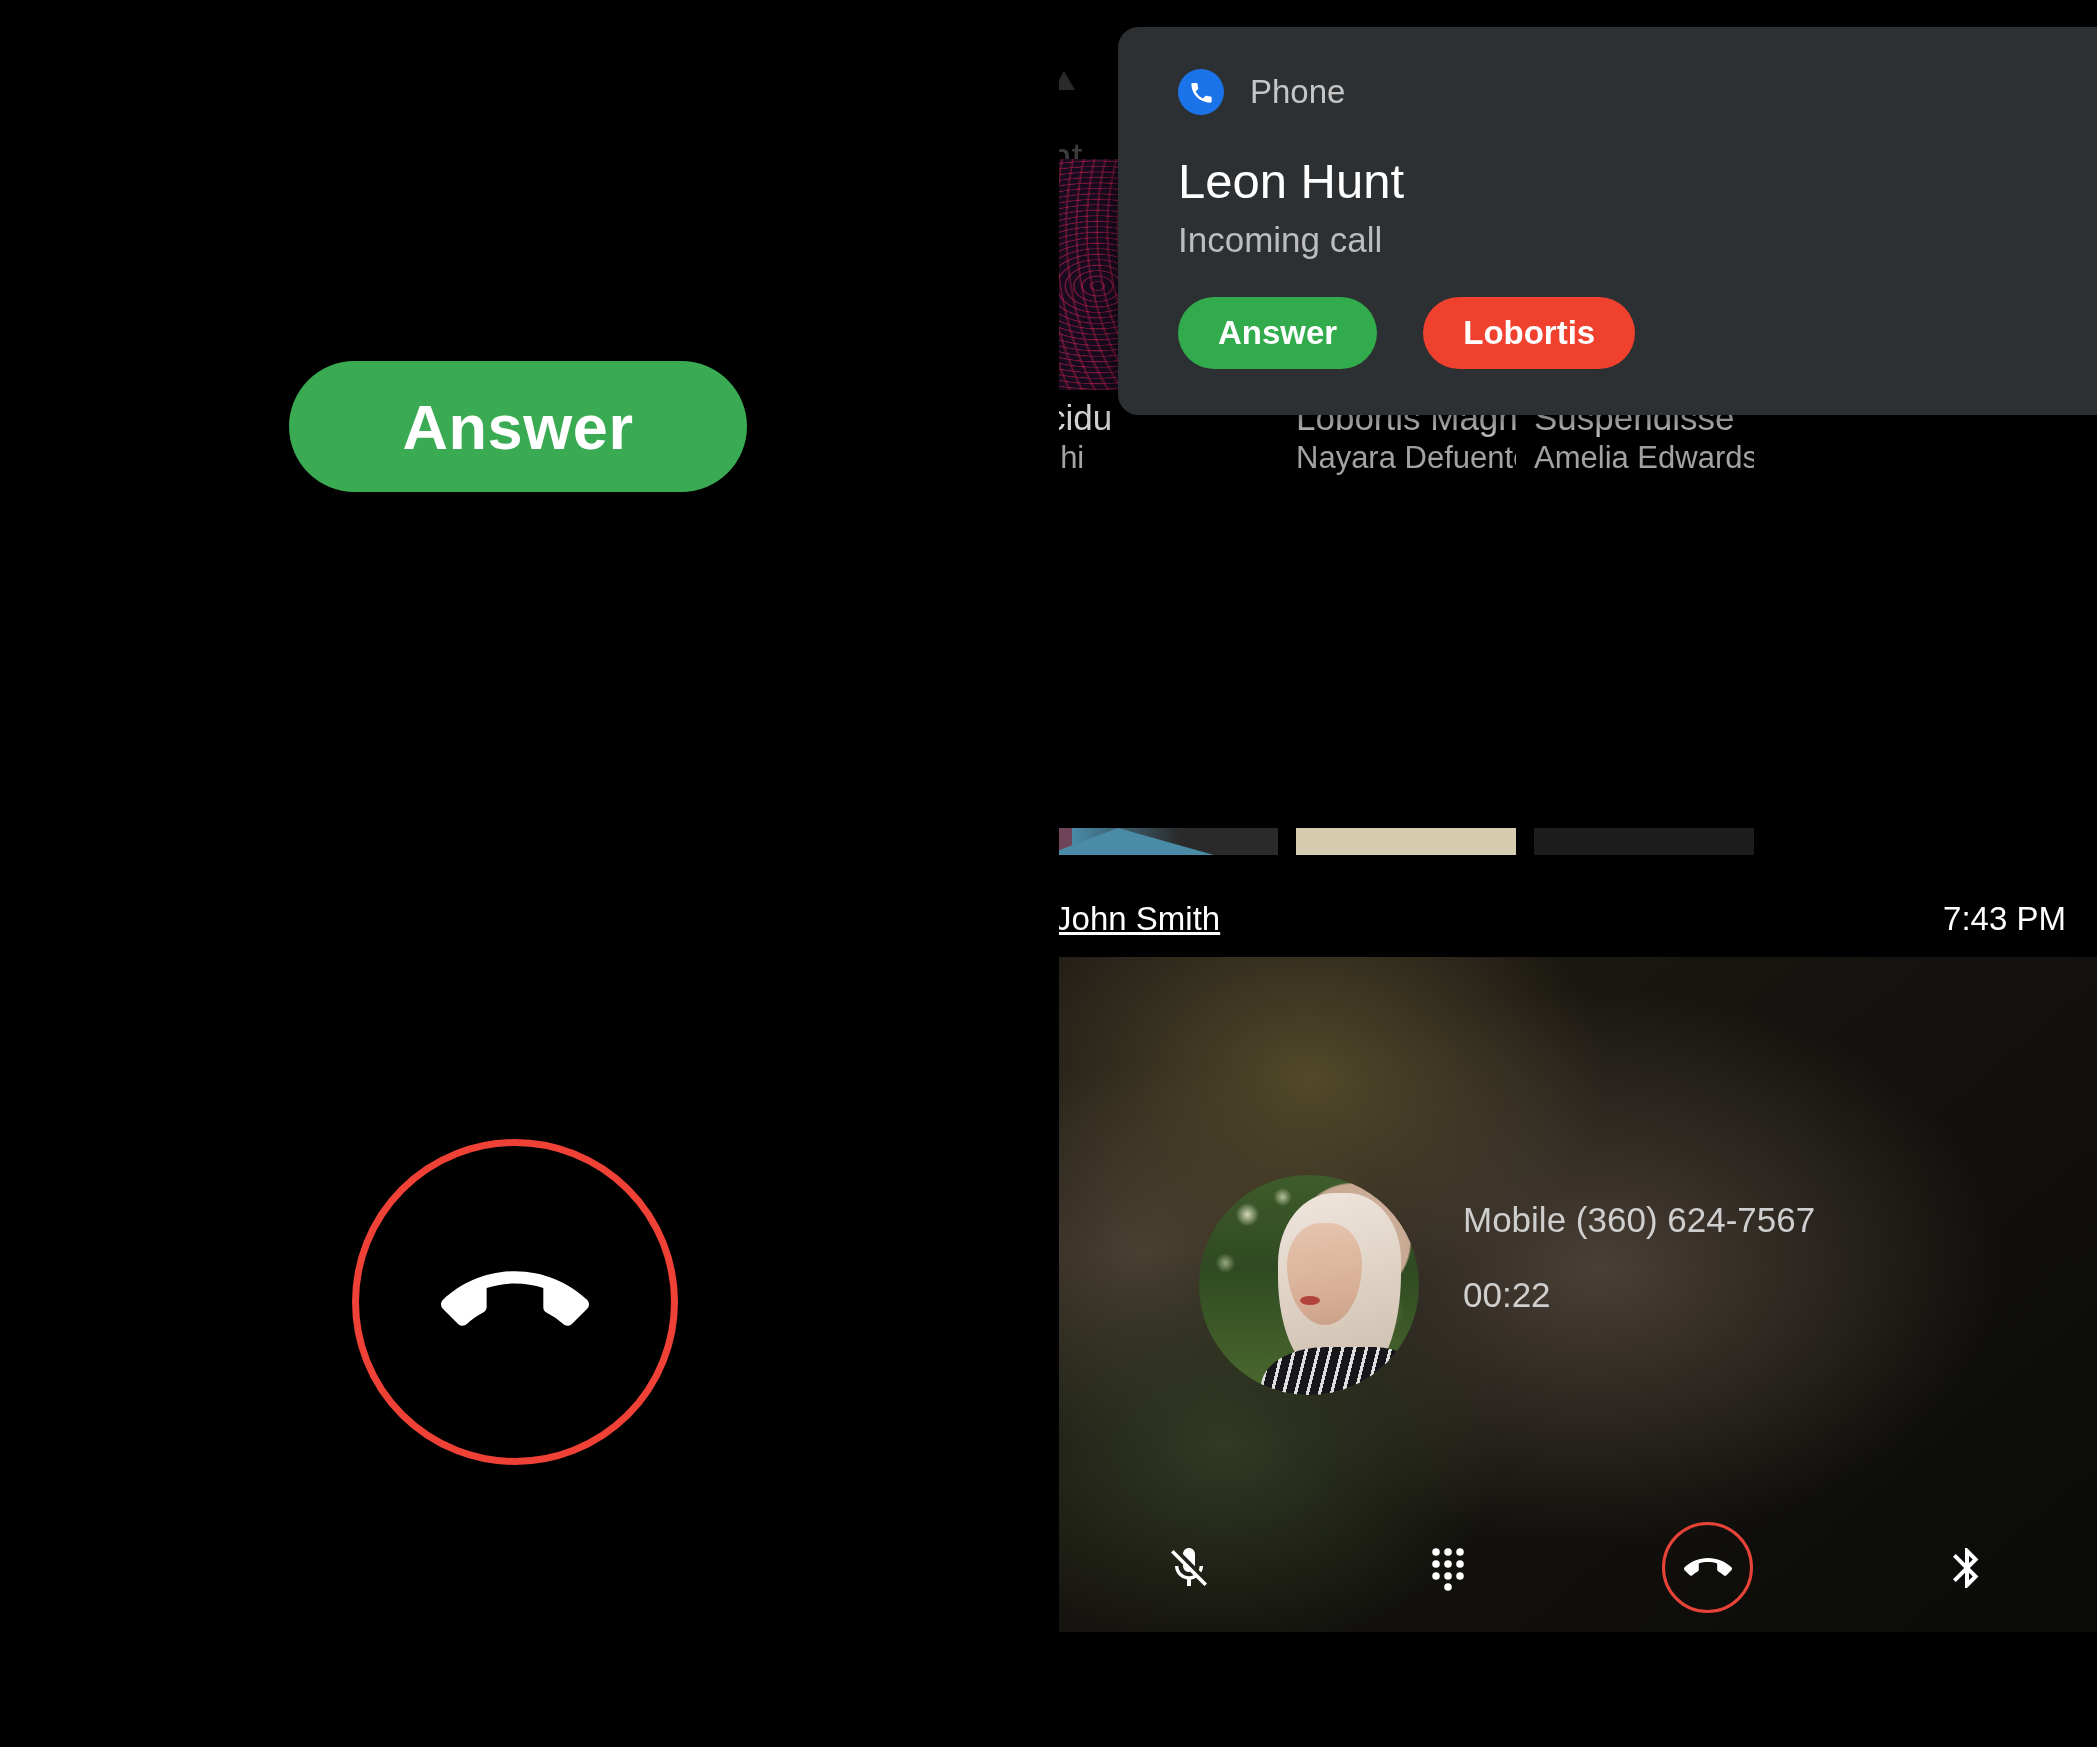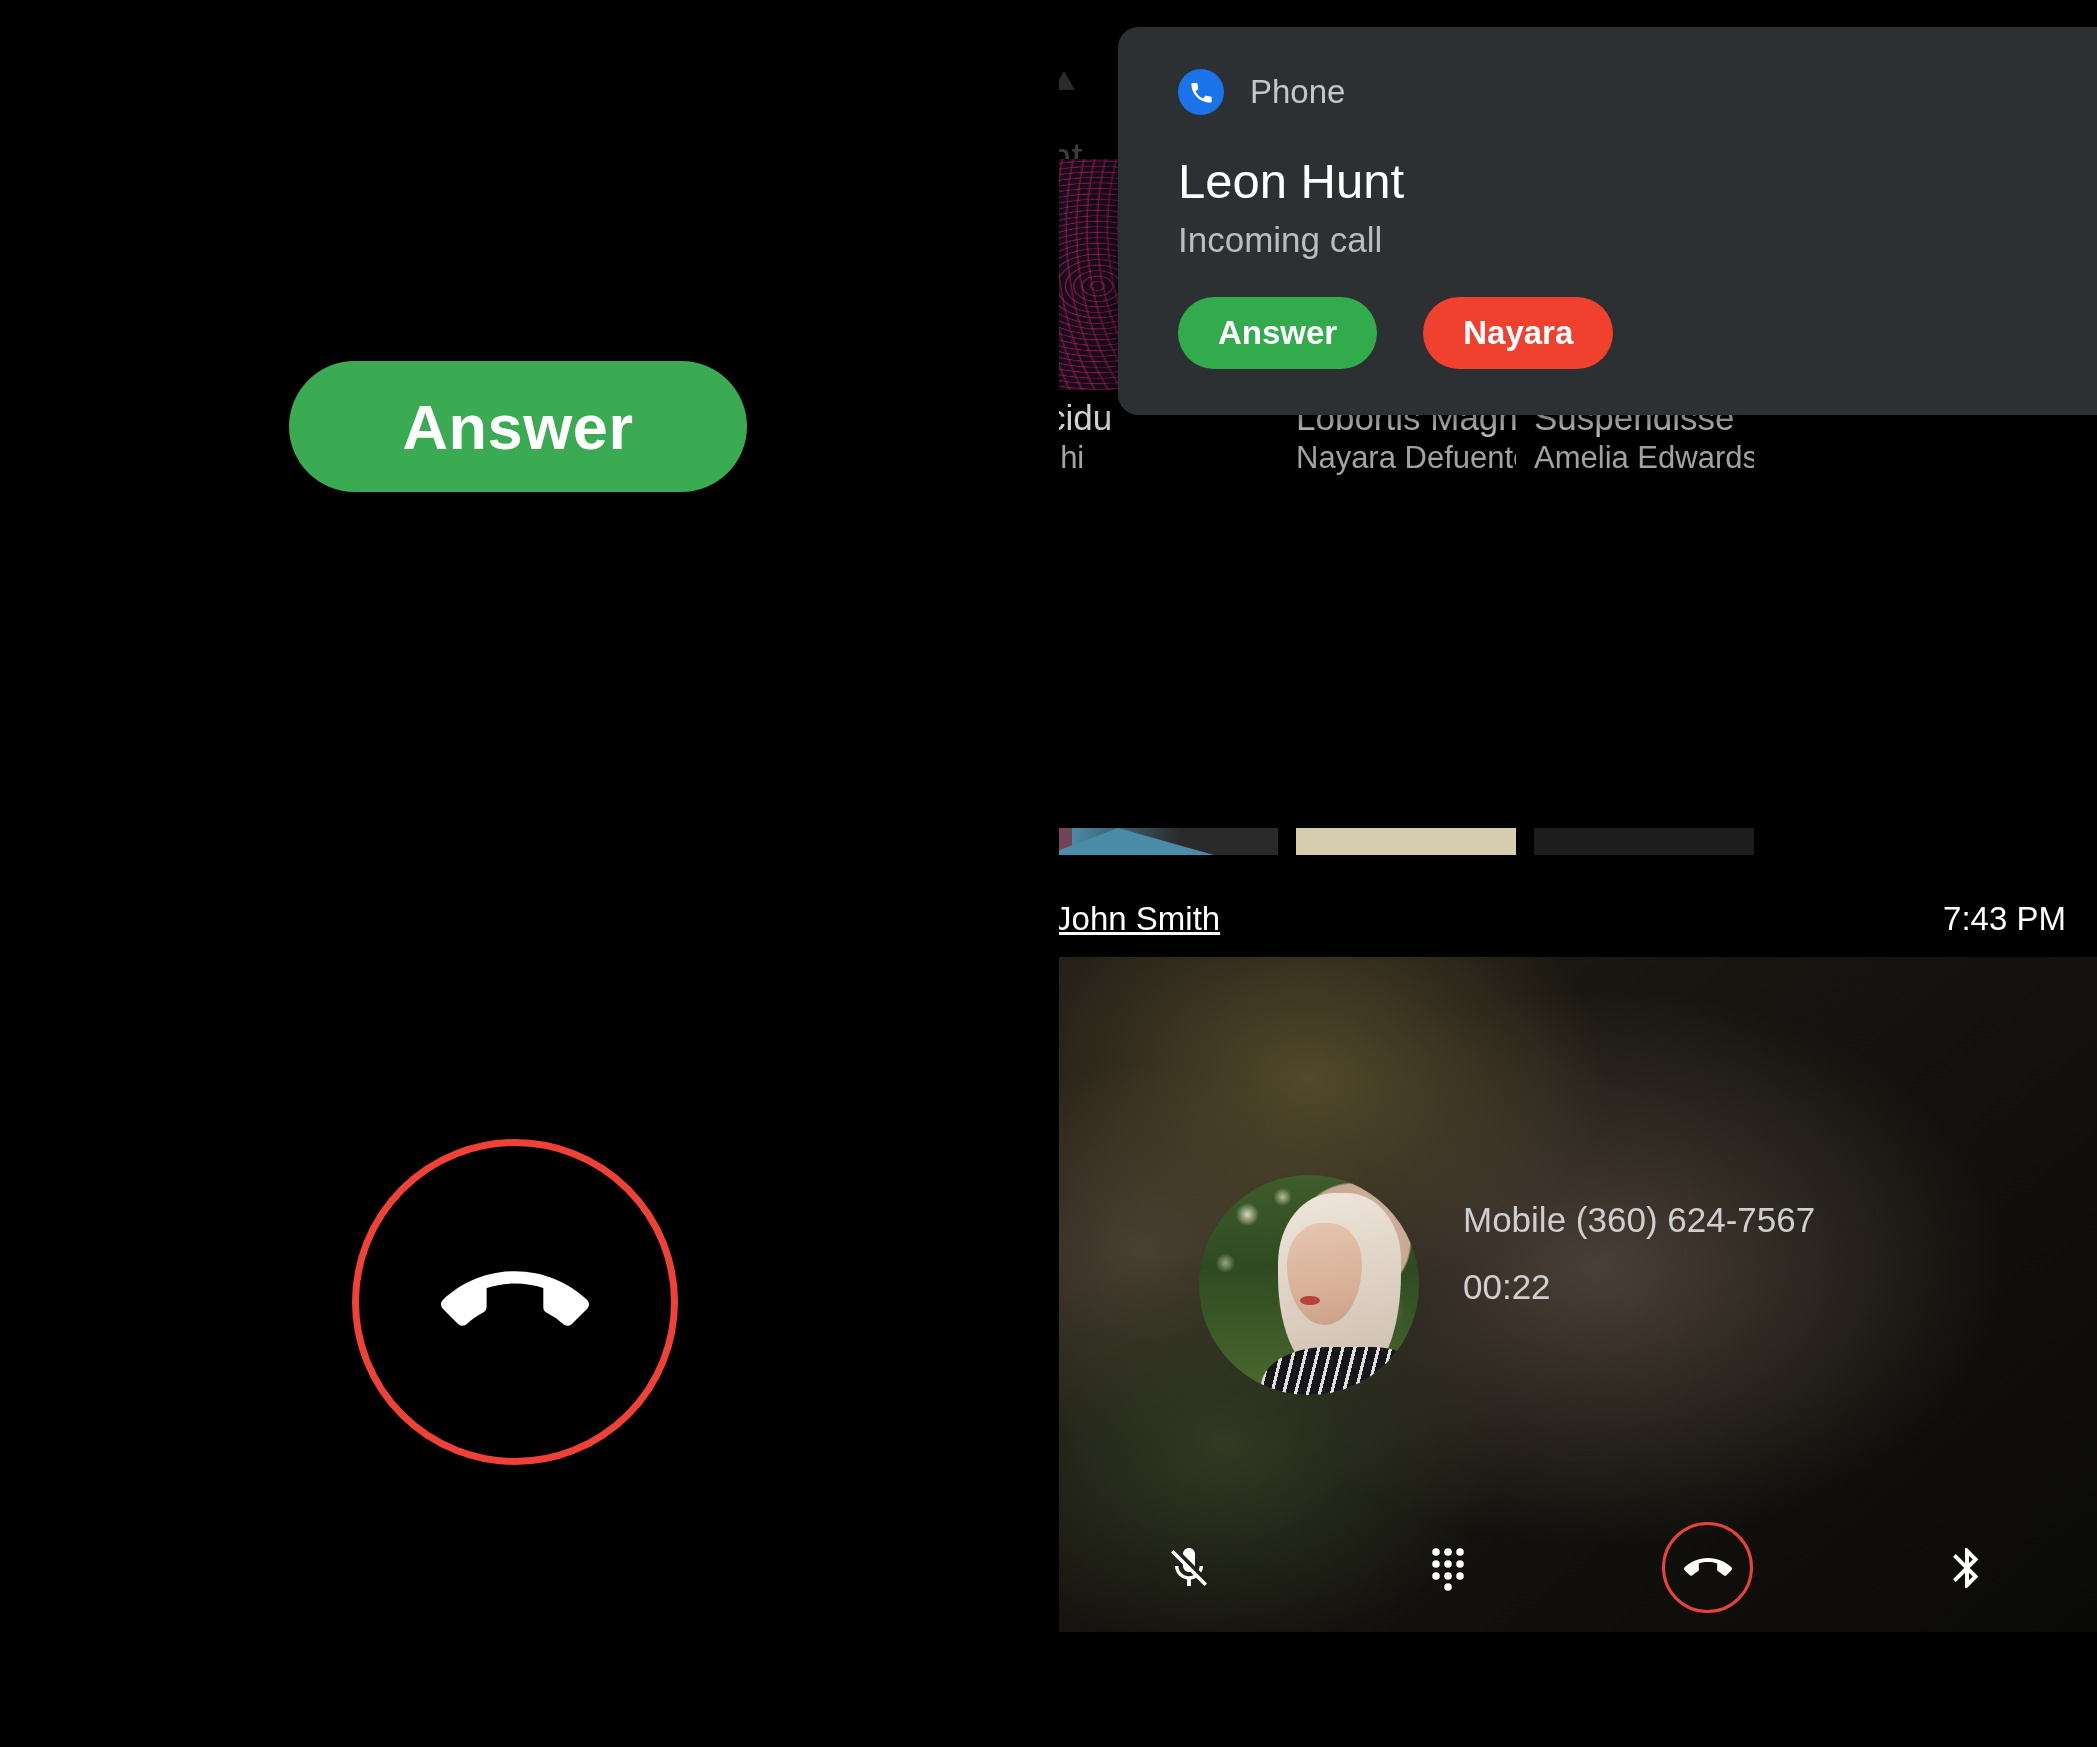--- a/index.html
+++ b/index.html
@@ -192,21 +192,21 @@
     background:#b7433a; border-radius:50%;
   }
   .av-shirt {
     position:absolute; left:28%; top:78%; width:74%; height:30%;
     background: repeating-linear-gradient(104deg,#17171b 0px,#17171b 8.4px,#dedede 8.4px,#dedede 11.6px);
     border-radius: 40% 30% 0 0 / 60% 50% 0 0;
   }
   .call-info { position: absolute; left: 404px; top: 216px; }
   .ci-name { color: #ffffff; font-size: 51px; line-height: 1.1; }
   .ci-number { color: #cfcfcf; font-size: 35px; margin-top: 27px; }
-  .ci-duration { color: #cfcfcf; font-size: 35px; margin-top: 27px; }
+  .ci-duration { color: #cfcfcf; font-size: 35px; margin-top: 35px; }
 
   .call-controls {
     position: absolute; left: 0; top: 559px; width: 1038px; height: 103px;
     display: flex; align-items: center;
   }
   .cc-btn {
     flex: 1 1 0; display: flex; align-items: center; justify-content: center;
     background: transparent; border: none; cursor: pointer; height: 103px;
   }
   .cc-btn svg { width: 48px; height: 48px; }
@@ -356,18 +356,18 @@
         <svg viewBox="0 0 24 24" aria-hidden="true">
           <path fill="#ffffff" d="M6.62 10.79a15.05 15.05 0 0 0 6.59 6.59l2.2-2.2c.27-.27.67-.36 1.02-.24 1.12.37 2.33.57 3.57.57a1 1 0 0 1 1 1V20a1 1 0 0 1-1 1C10.39 21 3 13.61 3 4.5a1 1 0 0 1 1-1h3.5a1 1 0 0 1 1 1c0 1.25.2 2.45.57 3.57.11.35.03.74-.25 1.02l-2.2 2.2z"></path>
         </svg>
       </span>
       <span class="notif-app-name">Phone</span>
     </div>
     <div class="notif-title">Leon Hunt</div>
     <div class="notif-sub">Incoming call</div>
     <div class="notif-actions">
       <button class="notif-btn btn-answer">Answer</button>
-      <button class="notif-btn btn-decline">Nayara</button>
+      <button class="notif-btn btn-decline">Lobortis</button>
     </div>
   </div>
 
 </div>
 
 
 </body></html>

